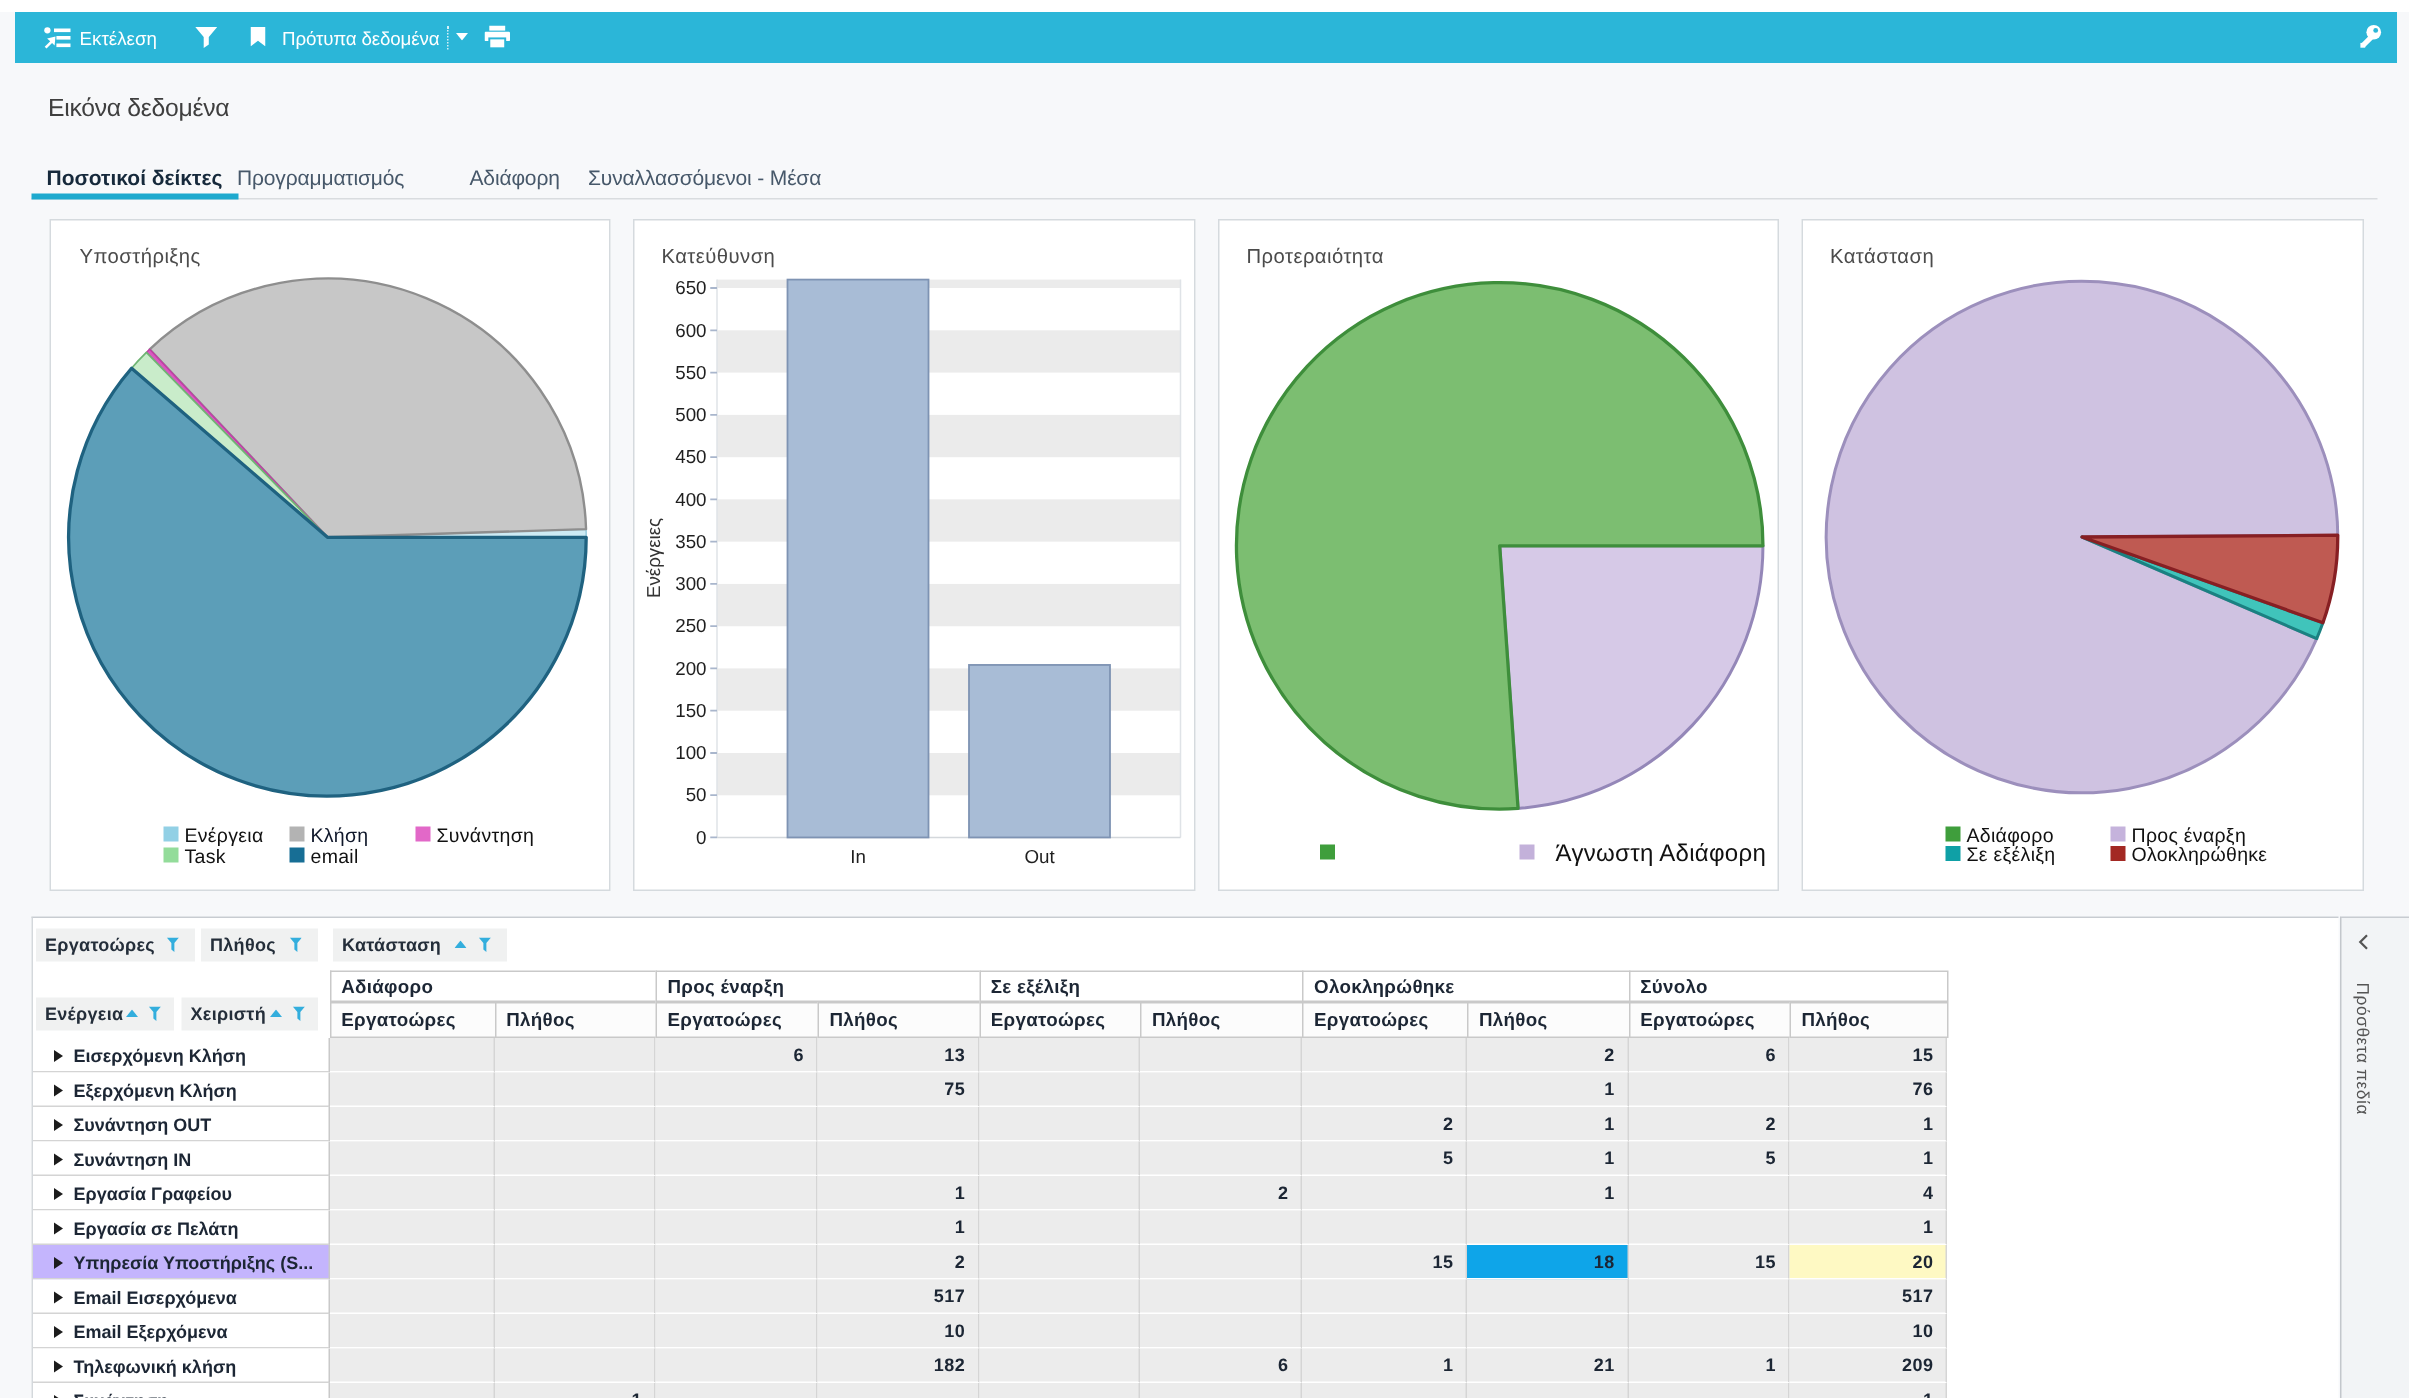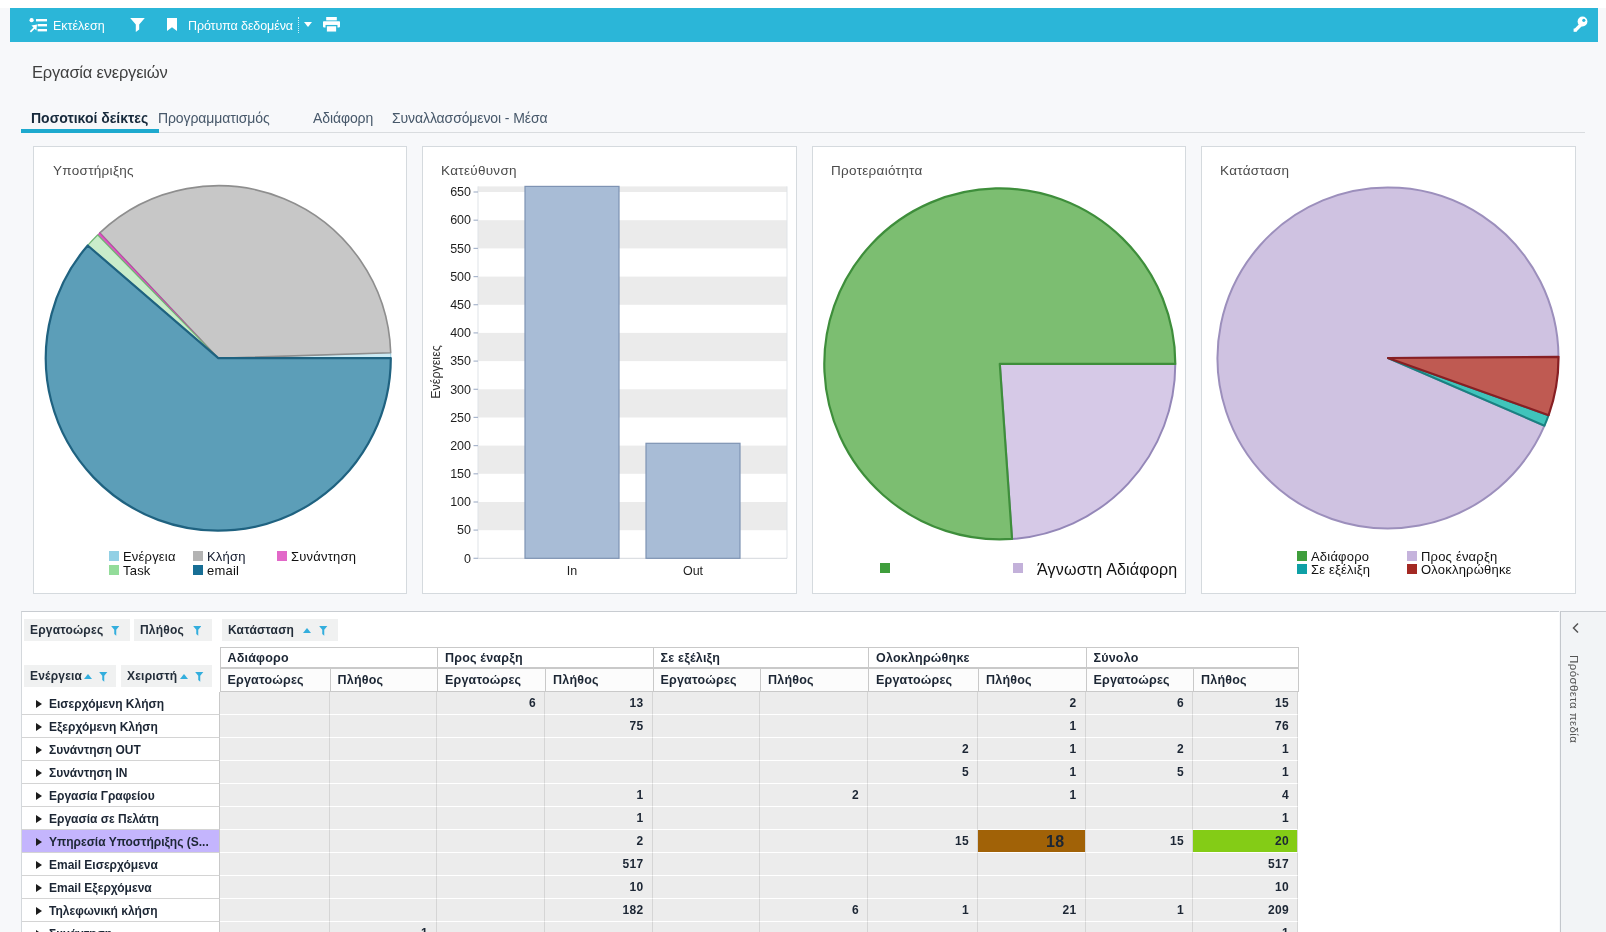--- a/index.html
+++ b/index.html
@@ -37,21 +37,21 @@
   <svg class="abs" style="left:1563px;top:8px" width="15" height="17" viewBox="0 0 15 17">
     <g fill="#fff">
       <circle cx="9.5" cy="5.5" r="4.9"></circle>
       <rect x="1.2" y="9.2" width="9" height="3.4" transform="rotate(-45 5.7 10.9)"></rect>
       <rect x="0.6" y="12.6" width="3.2" height="3.2"></rect>
     </g>
     <circle cx="10.8" cy="4.3" r="1.6" fill="#2bb6d8"></circle>
   </svg>
 </div>
 
-<div class="abs" style="left:32px;top:63px;font-size:16.5px;color:#3f3f3f;letter-spacing:-0.2px">Εργασία ενεργειών</div>
+<div class="abs" style="left:32px;top:63px;font-size:16.5px;color:#3f3f3f;letter-spacing:-0.2px">Εικόνα δεδομένα</div>
 
 <div class="abs" style="left:21px;top:132px;width:1564px;height:1px;background:#d9dcdf"></div>
 <div class="abs" style="left:21px;top:129px;width:138px;height:4px;background:#1ea9ce"></div>
 <div class="abs b" style="left:31px;top:110px;font-size:14px;color:#16293b;letter-spacing:0px">Ποσοτικοί δείκτες</div>
 <div class="abs" style="left:158px;top:110px;font-size:14px;color:#47586a;letter-spacing:-0.1px">Προγραμματισμός</div>
 <div class="abs" style="left:313px;top:110px;font-size:14px;color:#47586a;letter-spacing:-0.1px">Αδιάφορη</div>
 <div class="abs" style="left:392px;top:110px;font-size:14px;color:#47586a;letter-spacing:-0.1px">Συναλλασσόμενοι - Μέσα</div>
 
 <div class="abs" style="left:33px;width:374px;background:#fff;border:1px solid #d5dade;top:146px;height:448px">
 <div class="abs" style="left:19px;top:16px;font-size:13.5px;color:#4b4b4b;letter-spacing:0.3px">Υποστήριξης</div>
@@ -279,23 +279,23 @@
     <div class="abs" style="left:14px;top:7.5px;width:0;height:0;border-top:4px solid transparent;border-bottom:4px solid transparent;border-left:6px solid #1c1c1c"></div>
     <div class="abs b" style="left:27px;top:4.5px;font-size:12px;color:#1c2634;letter-spacing:0px;white-space:nowrap">Υπηρεσία Υποστήριξης (S...</div>
   </div>
 <div class="abs b" style="left:219.5px;top:830px;width:110.0px;height:23px;background:#ececec;border-right:1px solid #d5d5d5;border-bottom:1px solid #fff;font-size:12px;color:#1c2634;text-align:right;line-height:23px;padding-right:8px;letter-spacing:0.3px"></div>
 <div class="abs b" style="left:329.5px;top:830px;width:107.5px;height:23px;background:#ececec;border-right:1px solid #d5d5d5;border-bottom:1px solid #fff;font-size:12px;color:#1c2634;text-align:right;line-height:23px;padding-right:8px;letter-spacing:0.3px"></div>
 <div class="abs b" style="left:437px;top:830px;width:108px;height:23px;background:#ececec;border-right:1px solid #d5d5d5;border-bottom:1px solid #fff;font-size:12px;color:#1c2634;text-align:right;line-height:23px;padding-right:8px;letter-spacing:0.3px"></div>
 <div class="abs b" style="left:545px;top:830px;width:107.5px;height:23px;background:#ececec;border-right:1px solid #d5d5d5;border-bottom:1px solid #fff;font-size:12px;color:#1c2634;text-align:right;line-height:23px;padding-right:8px;letter-spacing:0.3px">2</div>
 <div class="abs b" style="left:652.5px;top:830px;width:107.5px;height:23px;background:#ececec;border-right:1px solid #d5d5d5;border-bottom:1px solid #fff;font-size:12px;color:#1c2634;text-align:right;line-height:23px;padding-right:8px;letter-spacing:0.3px"></div>
 <div class="abs b" style="left:760px;top:830px;width:108px;height:23px;background:#ececec;border-right:1px solid #d5d5d5;border-bottom:1px solid #fff;font-size:12px;color:#1c2634;text-align:right;line-height:23px;padding-right:8px;letter-spacing:0.3px"></div>
 <div class="abs b" style="left:868px;top:830px;width:110px;height:23px;background:#ececec;border-right:1px solid #d5d5d5;border-bottom:1px solid #fff;font-size:12px;color:#1c2634;text-align:right;line-height:23px;padding-right:8px;letter-spacing:0.3px">15</div>
-<div class="abs b" style="left:978px;top:830px;width:107.5px;height:23px;background:#a16207;border-right:1px solid #d5d5d5;border-bottom:1px solid #fff;font-size:16px;color:#1c2634;text-align:right;line-height:23px;padding-right:20px;letter-spacing:0.3px">18</div>
+<div class="abs b" style="left:978px;top:830px;width:107.5px;height:23px;background:#0ea5e9;border-right:1px solid #d5d5d5;border-bottom:1px solid #fff;font-size:12px;color:#1c2634;text-align:right;line-height:23px;padding-right:8px;letter-spacing:0.3px">18</div>
 <div class="abs b" style="left:1085.5px;top:830px;width:107.5px;height:23px;background:#ececec;border-right:1px solid #d5d5d5;border-bottom:1px solid #fff;font-size:12px;color:#1c2634;text-align:right;line-height:23px;padding-right:8px;letter-spacing:0.3px">15</div>
-<div class="abs b" style="left:1193px;top:830px;width:105px;height:23px;background:#84cc16;border-right:1px solid #d5d5d5;border-bottom:1px solid #fff;font-size:12px;color:#1c2634;text-align:right;line-height:23px;padding-right:8px;letter-spacing:0.3px">20</div>
+<div class="abs b" style="left:1193px;top:830px;width:105px;height:23px;background:#fef9c3;border-right:1px solid #d5d5d5;border-bottom:1px solid #fff;font-size:12px;color:#1c2634;text-align:right;line-height:23px;padding-right:8px;letter-spacing:0.3px">20</div>
 <div class="abs" style="left:22px;top:853px;width:197.5px;height:23px;background:#fff;border-bottom:1px solid #d4d4d4;border-right:1px solid #c9c9c9">
     <div class="abs" style="left:14px;top:7.5px;width:0;height:0;border-top:4px solid transparent;border-bottom:4px solid transparent;border-left:6px solid #1c1c1c"></div>
     <div class="abs b" style="left:27px;top:4.5px;font-size:12px;color:#1c2634;letter-spacing:0px;white-space:nowrap">Email Εισερχόμενα</div>
   </div>
 <div class="abs b" style="left:219.5px;top:853px;width:110.0px;height:23px;background:#ececec;border-right:1px solid #d5d5d5;border-bottom:1px solid #fff;font-size:12px;color:#1c2634;text-align:right;line-height:23px;padding-right:8px;letter-spacing:0.3px"></div>
 <div class="abs b" style="left:329.5px;top:853px;width:107.5px;height:23px;background:#ececec;border-right:1px solid #d5d5d5;border-bottom:1px solid #fff;font-size:12px;color:#1c2634;text-align:right;line-height:23px;padding-right:8px;letter-spacing:0.3px"></div>
 <div class="abs b" style="left:437px;top:853px;width:108px;height:23px;background:#ececec;border-right:1px solid #d5d5d5;border-bottom:1px solid #fff;font-size:12px;color:#1c2634;text-align:right;line-height:23px;padding-right:8px;letter-spacing:0.3px"></div>
 <div class="abs b" style="left:545px;top:853px;width:107.5px;height:23px;background:#ececec;border-right:1px solid #d5d5d5;border-bottom:1px solid #fff;font-size:12px;color:#1c2634;text-align:right;line-height:23px;padding-right:8px;letter-spacing:0.3px">517</div>
 <div class="abs b" style="left:652.5px;top:853px;width:107.5px;height:23px;background:#ececec;border-right:1px solid #d5d5d5;border-bottom:1px solid #fff;font-size:12px;color:#1c2634;text-align:right;line-height:23px;padding-right:8px;letter-spacing:0.3px"></div>
 <div class="abs b" style="left:760px;top:853px;width:108px;height:23px;background:#ececec;border-right:1px solid #d5d5d5;border-bottom:1px solid #fff;font-size:12px;color:#1c2634;text-align:right;line-height:23px;padding-right:8px;letter-spacing:0.3px"></div>

